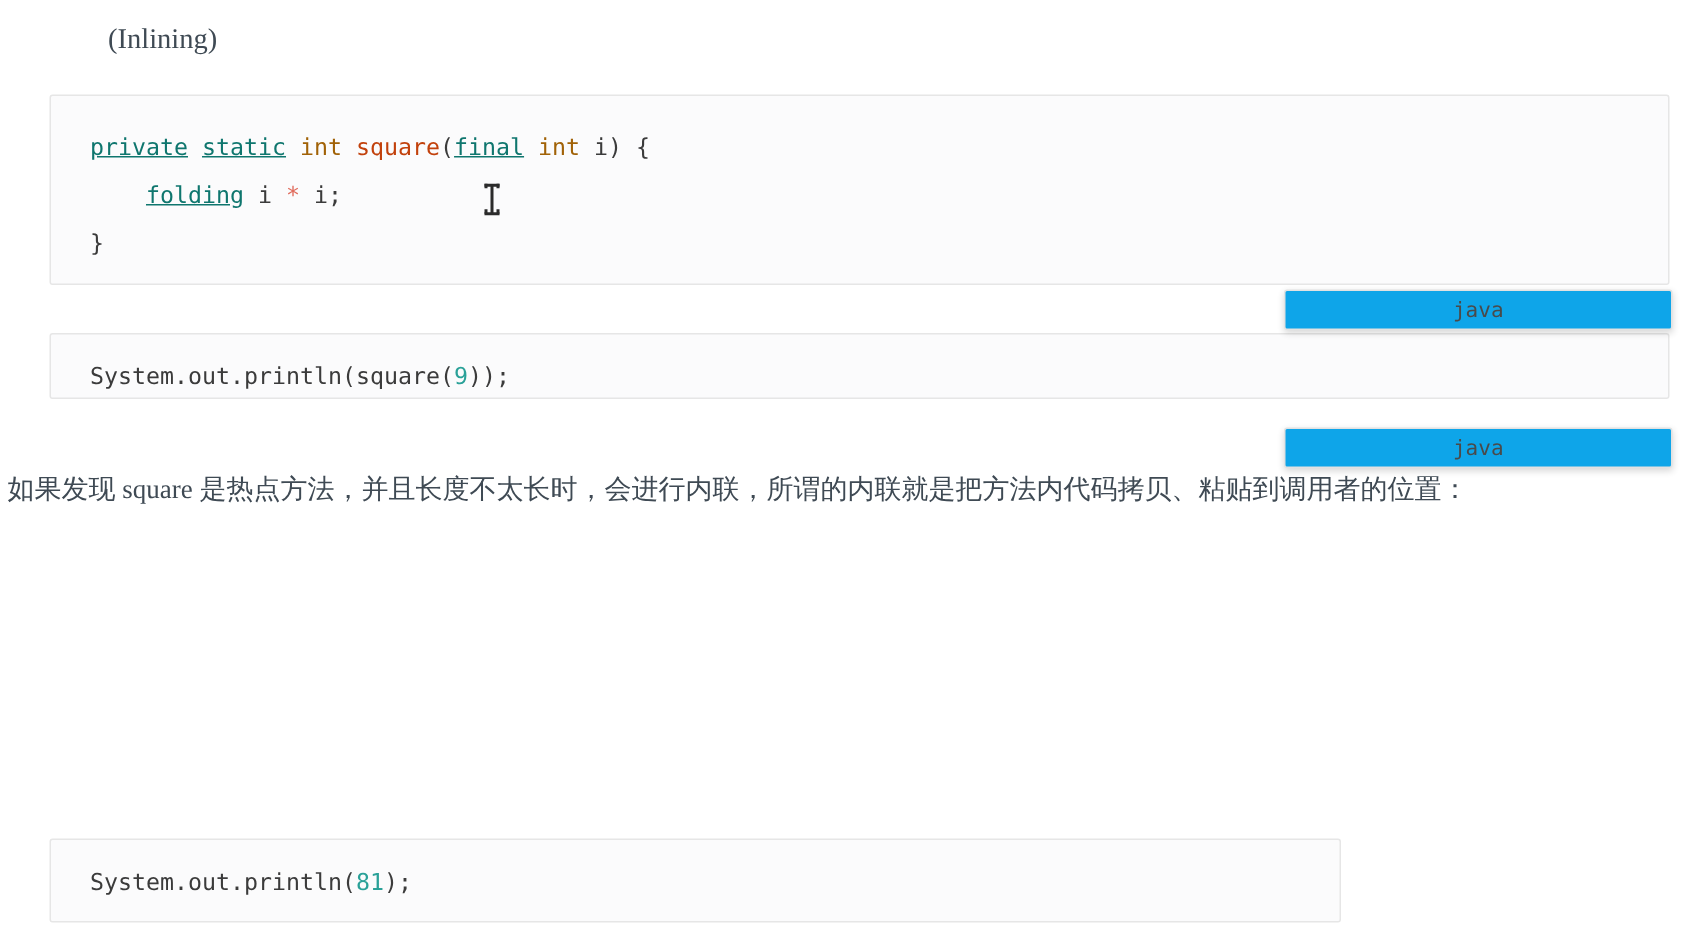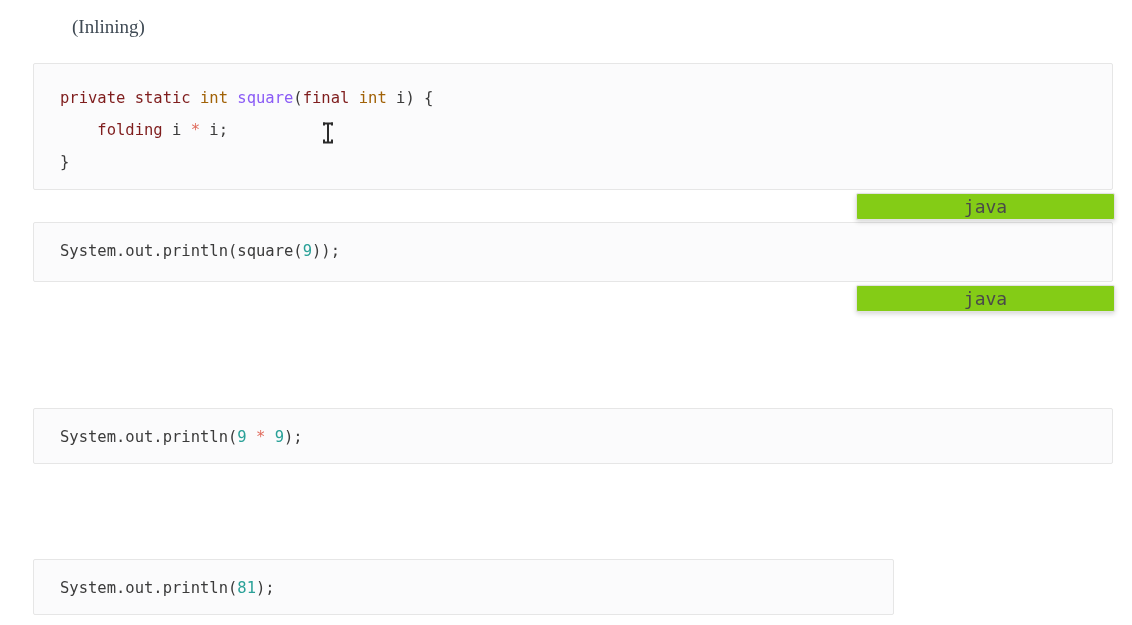--- a/index.html
+++ b/index.html
@@ -52,47 +52,47 @@
     font-size: 15.5px;
     line-height: 32px;
     color: #3b3b3b;
     white-space: pre;
     letter-spacing: 0px;
   }
 
   #code-block-1 { left: 33px;  top: 63px;  width: 1080px; height: 127px; }
   #code-block-1 .code-pre { padding: 18px 0 0 26px; }
 
-  #code-block-2 { left: 33px;  top: 222px; width: 1080px; height: 60px; }
+  #code-block-2 { left: 33px;  top: 222px; width: 1080px; height: 44px; }
   #code-block-2 .code-pre { padding: 12px 0 0 26px; }
 
   #code-block-3 { left: 33px;  top: 408px; width: 1080px; height: 56px; }
   #code-block-3 .code-pre { padding: 12px 0 0 26px; }
 
   #code-block-4 { left: 33px;  top: 559px; width: 861px; height: 56px; }
   #code-block-4 .code-pre { padding: 12px 0 0 26px; }
 
   
-  .tok-kw     { color: #7f1d1d; }
+  .tok-kw     { color: #0f766e; text-decoration: underline; }
   .tok-type   { color: #a16207; }
-  .tok-fn     { color: #8b5cf6; }
+  .tok-fn     { color: #c2410c; }
   .tok-num    { color: #2aa198; }
   .tok-op     { color: #e06c5d; }
   .tok-plain  { color: #3b3b3b; }
   .tok-punc   { color: #3b3b3b; }
 
   
   .lang-badge {
     position: absolute;
     box-sizing: border-box;
-    background: #84cc16;
+    background: #0ea5e9;
     border: 1px solid #e2e2e2;
     border-radius: 2px;
     font-family: "DejaVu Sans Mono", "Liberation Mono", monospace;
-    font-size: 18px;
+    font-size: 14px;
     color: #4a4a4a;
     display: flex;
     align-items: center;
     justify-content: center;
     box-shadow: 0 2px 5px rgba(0,0,0,0.16);
     z-index: 20;
   }
   #lang-badge-1 { left: 856px; top: 193px; width: 259px; height: 27px; }
   #lang-badge-2 { left: 856px; top: 285px; width: 259px; height: 27px; }
 
@@ -136,24 +136,22 @@
   <div class="code-block" id="code-block-1">
     <pre class="code-pre"><span class="tok-kw">private</span><span class="tok-plain"> </span><span class="tok-kw">static</span><span class="tok-plain"> </span><span class="tok-type">int</span><span class="tok-plain"> </span><span class="tok-fn">square</span><span class="tok-punc">(</span><span class="tok-kw">final</span><span class="tok-plain"> </span><span class="tok-type">int</span><span class="tok-plain"> i) {</span>
 <span class="tok-plain">    </span><span class="tok-kw">folding</span><span class="tok-plain"> i </span><span class="tok-op">*</span><span class="tok-plain"> i;</span>
 <span class="tok-plain">}</span></pre>
   </div>
 
   <div class="code-block" id="code-block-2">
     <pre class="code-pre"><span class="tok-plain">System.out.println(square(</span><span class="tok-num">9</span><span class="tok-plain">));</span></pre>
   </div>
 
+  <div class="body-text" id="paragraph-1">如果发现 square 是热点方法，并且长度不太长时，会进行内联，所谓的内联就是把方法内代码拷贝、粘贴到调用者的位置：</div>
 
-  <div class="code-block" id="code-block-3">
-    <pre class="code-pre"><span class="tok-plain">System.out.println(</span><span class="tok-num">9</span><span class="tok-plain"> </span><span class="tok-op">*</span><span class="tok-plain"> </span><span class="tok-num">9</span><span class="tok-plain">);</span></pre>
-  </div>
 
 
   <div class="code-block" id="code-block-4">
     <pre class="code-pre"><span class="tok-plain">System.out.println(</span><span class="tok-num">81</span><span class="tok-plain">);</span></pre>
   </div>
 
   <div class="lang-badge" id="lang-badge-1">java</div>
 
   <div class="lang-badge" id="lang-badge-2">java</div>
 

